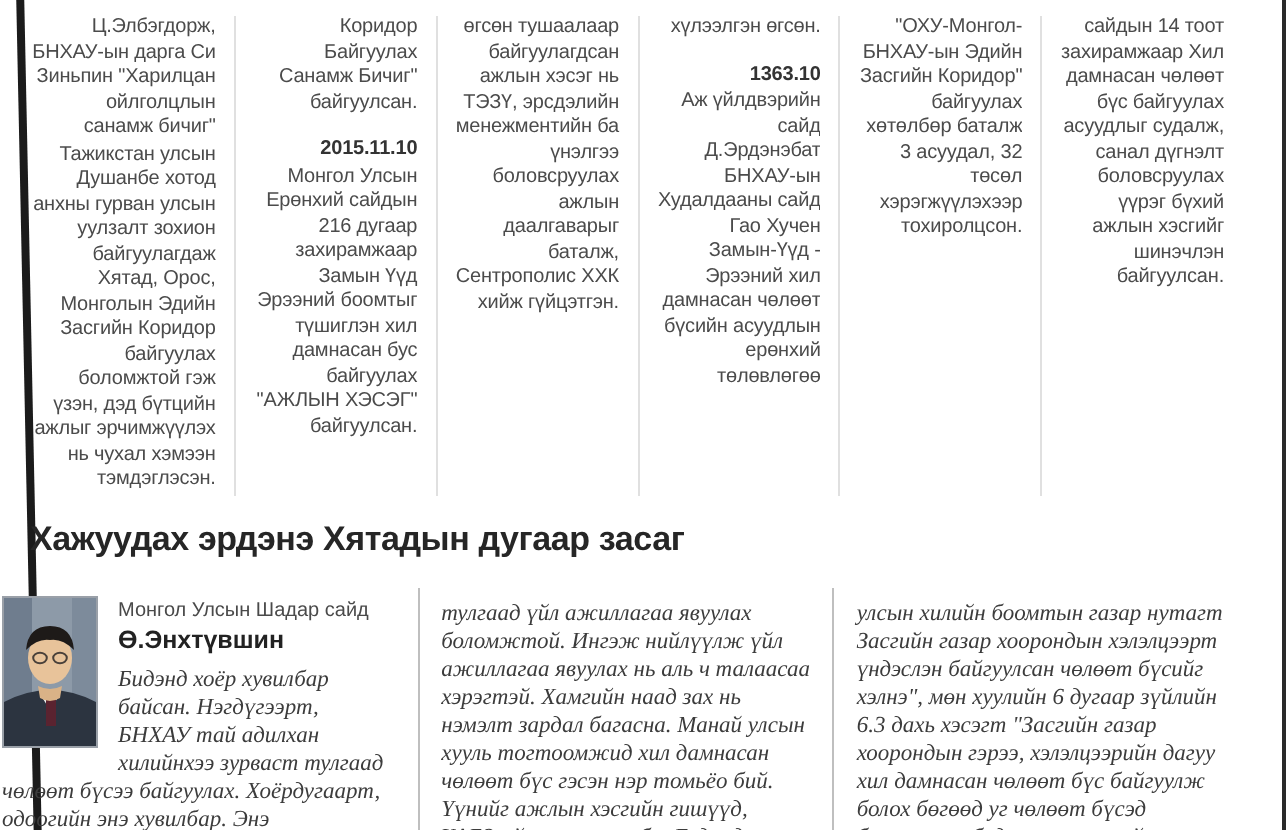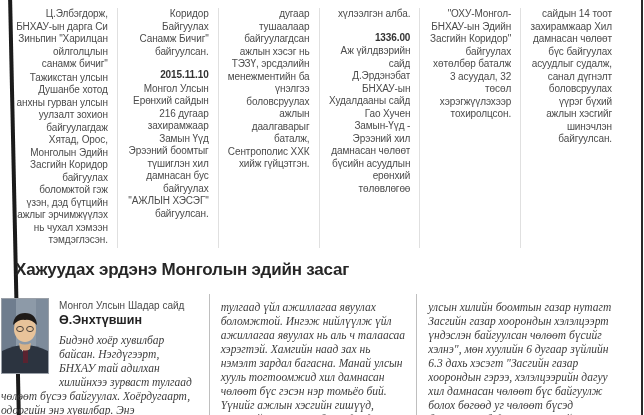--- a/index.html
+++ b/index.html
@@ -59,36 +59,36 @@
     <div class="tcol">
       <p class="tintro">Ц.Элбэгдорж, БНХАУ-ын дарга Си Зиньпин "Харилцан ойлголцлын санамж бичиг"</p>
       <p class="tbody">Тажикстан улсын Душанбе хотод анхны гурван улсын уулзалт зохион байгуулагдаж Хятад, Орос, Монголын Эдийн Засгийн Коридор байгуулах боломжтой гэж үзэн, дэд бүтцийн ажлыг эрчимжүүлэх нь чухал хэмээн тэмдэглэсэн.</p>
     </div>
     <div class="tcol">
       <p class="tintro">Коридор Байгуулах Санамж Бичиг" байгуулсан.</p>
       <p class="tdate">2015.11.10</p>
       <p class="tbody">Монгол Улсын Ерөнхий сайдын 216 дугаар захирамжаар Замын Үүд Эрээний боомтыг түшиглэн хил дамнасан бус байгуулах "АЖЛЫН ХЭСЭГ" байгуулсан.</p>
     </div>
     <div class="tcol">
-      <p class="tintro">дугаар тушаалаар байгуулагдсан ажлын хэсэг нь ТЭЗҮ, эрсдэлийн менежментийн ба үнэлгээ боловсруулах ажлын даалгаварыг баталж, Сентрополис ХХК хийж гүйцэтгэн.</p>
+      <p class="tintro">өгсөн тушаалаар байгуулагдсан ажлын хэсэг нь ТЭЗҮ, эрсдэлийн менежментийн ба үнэлгээ боловсруулах ажлын даалгаварыг баталж, Сентрополис ХХК хийж гүйцэтгэн.</p>
     </div>
     <div class="tcol">
-      <p class="tintro">хүлээлгэн алба.</p>
-      <p class="tdate">1336.00</p>
+      <p class="tintro">хүлээлгэн өгсөн.</p>
+      <p class="tdate">1363.10</p>
       <p class="tbody">Аж үйлдвэрийн сайд Д.Эрдэнэбат БНХАУ-ын Худалдааны сайд Гао Хучен Замын-Үүд - Эрээний хил дамнасан чөлөөт бүсийн асуудлын ерөнхий төлөвлөгөө</p>
     </div>
     <div class="tcol">
       <p class="tintro">"ОХУ-Монгол-БНХАУ-ын Эдийн Засгийн Коридор" байгуулах хөтөлбөр баталж 3 асуудал, 32 төсөл хэрэгжүүлэхээр тохиролцсон.</p>
     </div>
     <div class="tcol">
       <p class="tintro">сайдын 14 тоот захирамжаар Хил дамнасан чөлөөт бүс байгуулах асуудлыг судалж, санал дүгнэлт боловсруулах үүрэг бүхий ажлын хэсгийг шинэчлэн байгуулсан.</p>
     </div>
   </div>
 
-  <h1 class="headline">Хажуудах эрдэнэ Монголын эдийн засаг</h1>
+  <h1 class="headline">Хажуудах эрдэнэ Хятадын дугаар засаг</h1>
 
   <div class="article">
     <div class="acol acol-first">
       <div class="photo">
         <svg width="46" height="74" viewBox="0 0 46 74" xmlns="http://www.w3.org/2000/svg">
           <rect width="46" height="74" fill="#8d9aa8"></rect>
           <rect x="0" y="0" width="14" height="74" fill="#6f7d8e"></rect>
           <rect x="34" y="0" width="12" height="74" fill="#7d8b9b"></rect>
           <path d="M0 52 Q23 40 46 52 L46 74 L0 74 Z" fill="#2c3440"></path>
           <path d="M18 48 L23 56 L28 48 Z" fill="#f2f2f2"></path>

